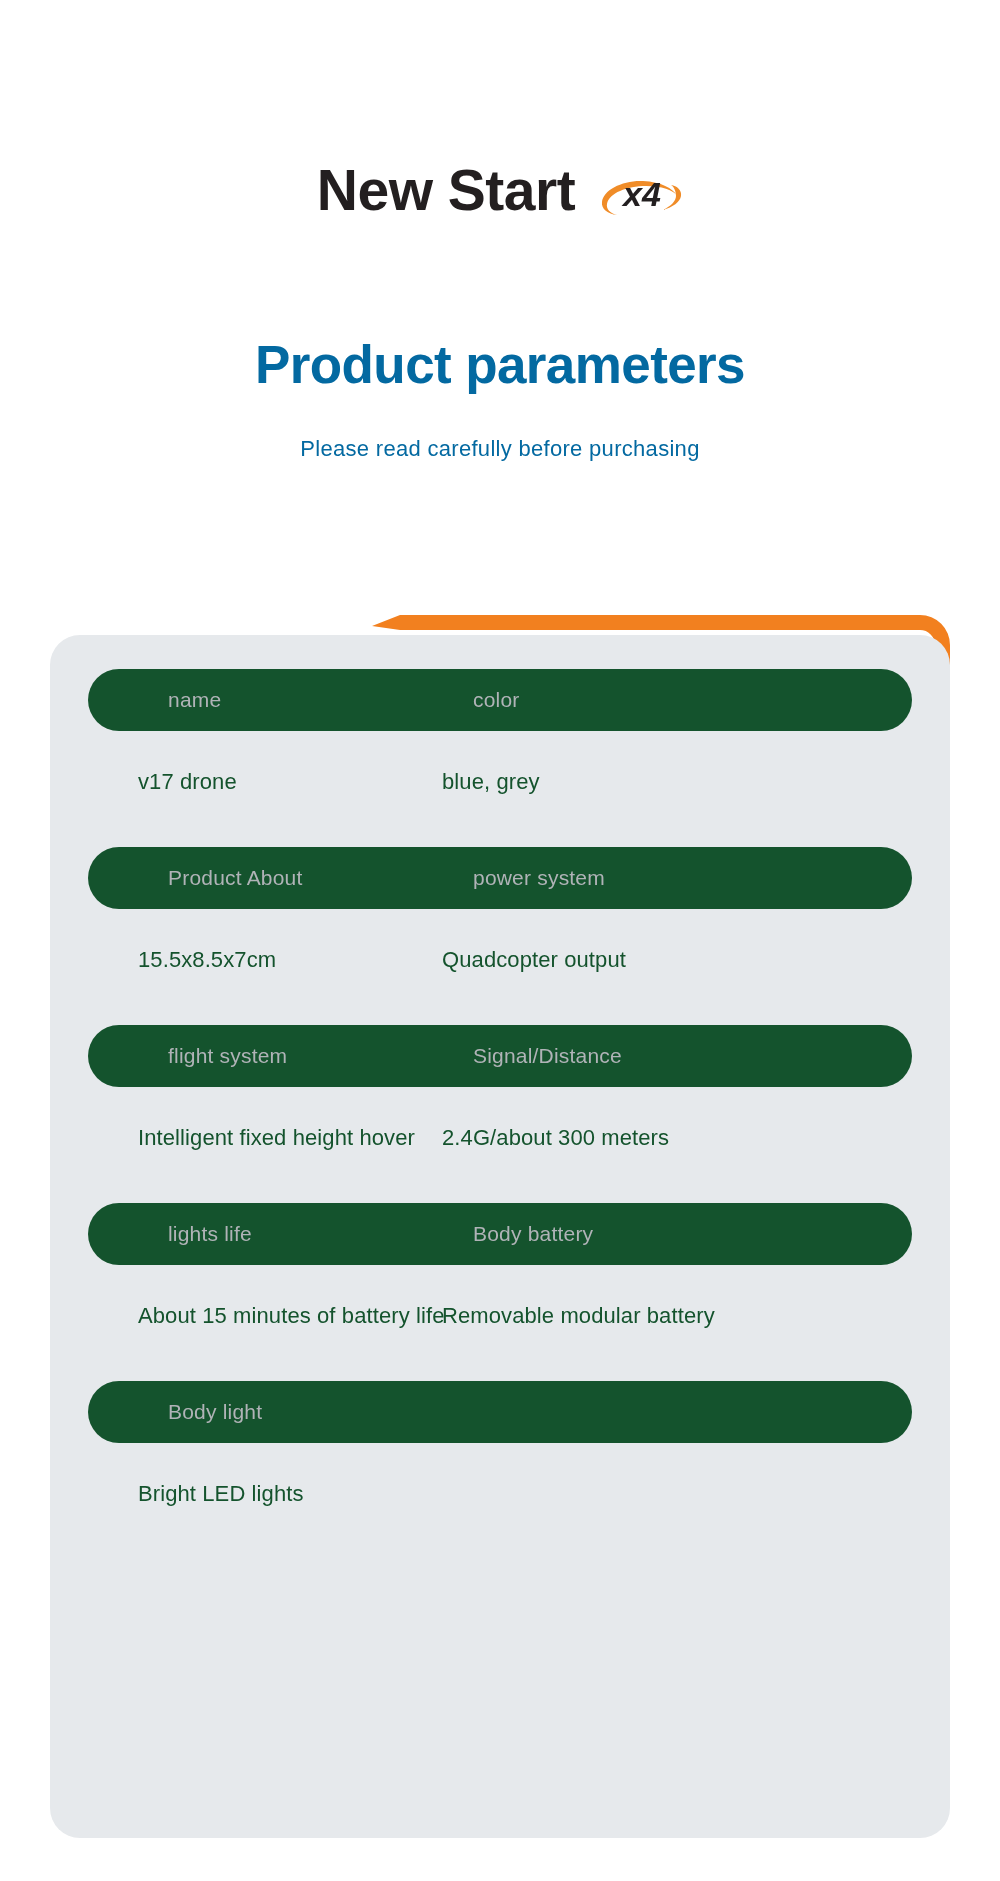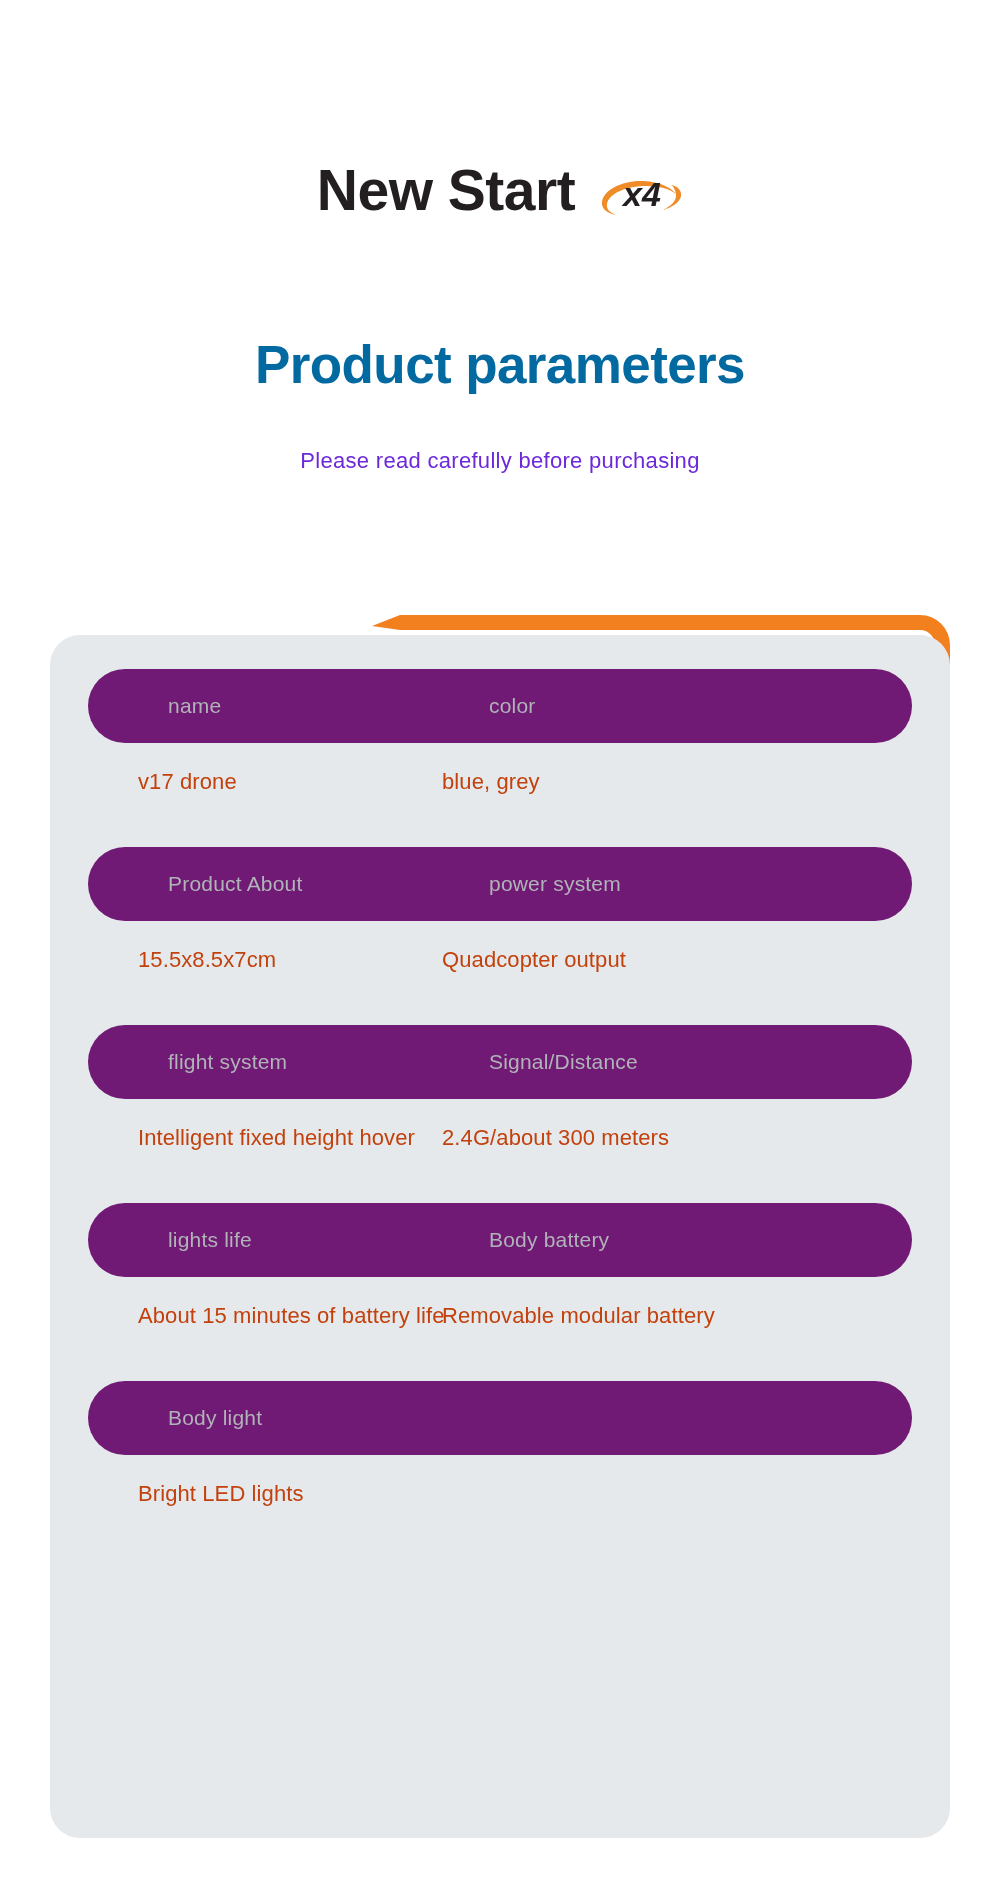--- a/index.html
+++ b/index.html
@@ -57,24 +57,23 @@
     line-height: 1;
   }
   .page-subtitle {
     position: absolute;
     top: 438px;
     left: 0;
     width: 1000px;
     text-align: center;
     font-size: 22px;
     font-weight: 400;
-    color: #6d28d9;
+    color: #0369a1;
     letter-spacing: 0.3px;
     line-height: 1;
-    margin-top: 12px;
   }
 
   
   .accent-bracket {
     position: absolute;
     left: 360px;
     top: 606px;
     width: 600px;
     height: 370px;
     pointer-events: none;
@@ -96,49 +95,49 @@
   .spec-row {
     position: absolute;
     left: 0;
     width: 900px;
   }
   .spec-pill {
     position: absolute;
     left: 38px;
     top: 0;
     width: 824px;
-    height: 74px;
-    background: #701a75;
+    height: 62px;
+    background: #14532d;
     border-radius: 37px;
     display: flex;
     align-items: center;
   }
   .pill-label {
     position: absolute;
     font-size: 21px;
     font-weight: 400;
     color: #b0b3b7;
     letter-spacing: 0.2px;
     white-space: nowrap;
   }
   .pill-label.col-1 { left: 80px; }
-  .pill-label.col-2 { left: 385px; margin-left: 16px; }
+  .pill-label.col-2 { left: 385px; }
 
   .spec-values {
     position: absolute;
     top: 100px;
     left: 0;
     width: 900px;
     height: 34px;
   }
   .value-text {
     position: absolute;
     font-size: 22px;
     font-weight: 400;
-    color: #c2410c;
+    color: #14532d;
     letter-spacing: 0.1px;
     white-space: nowrap;
   }
   .value-text.col-1 { left: 88px; }
   .value-text.col-2 { left: 392px; }
 </style>
 </head>
 <body>
 
 <div class="brand-row">

